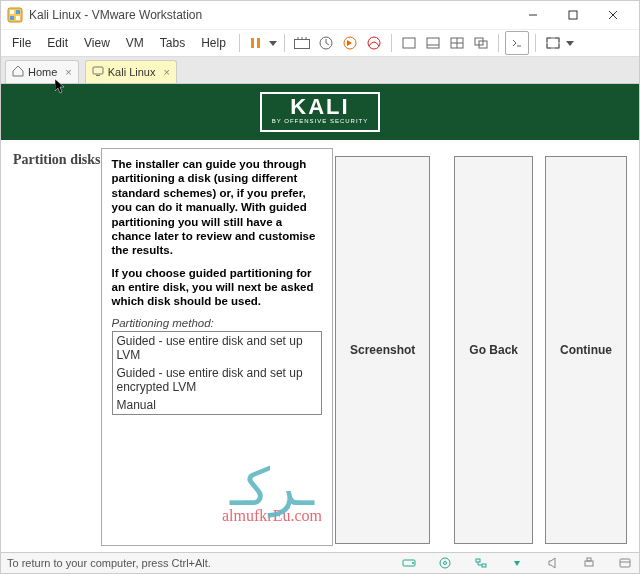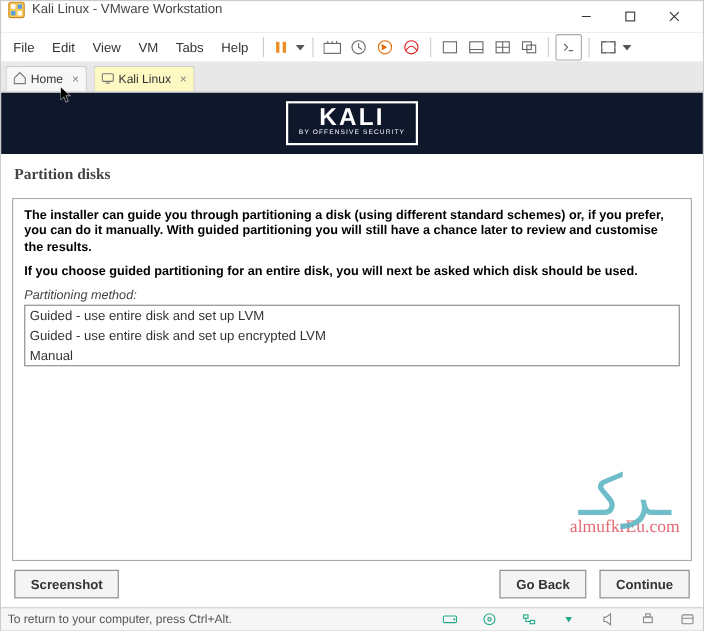--- a/index.html
+++ b/index.html
@@ -16,20 +16,21 @@
     box-sizing: border-box;
     border: 1px solid #ccc;
     display: flex;
     flex-direction: column;
     position: relative;
     background: #fff;
   }
   .titlebar {
     height: 28px;
     display: flex;
+    align-items: center;
     padding: 0 6px;
     border-bottom: 1px solid #eee;
   }
   .titlebar .appicon {
     width: 16px;
     height: 16px;
     margin-right: 6px;
   }
   .titlebar .title {
     flex: 1;
@@ -128,21 +129,21 @@
   }
 
   .guest {
     flex: 1;
     display: flex;
     flex-direction: column;
     background: #fff;
     overflow: hidden;
   }
   .kali-banner {
-    background: #0f172a;
+    background: #14532d;
     height: 56px;
     display:flex;
     align-items:center;
     justify-content:center;
   }
   .kali-logo-box {
     border: 2px solid #fff;
     padding: 2px 10px 6px 10px;
     text-align:center;
     color:#fff;
@@ -156,21 +157,20 @@
   }
   .kali-logo-box .small {
     font-size: 6px;
     letter-spacing: 1px;
   }
 
   .content {
     flex:1;
     padding: 8px 10px 6px 10px;
     display:flex;
-    flex-direction:column;
     position:relative;
   }
   .section-title {
     color:#444;
     font-size:14px;
     font-weight:bold;
     font-family: Georgia, serif;
     margin: 4px 0 12px 2px;
   }
   .panel {

